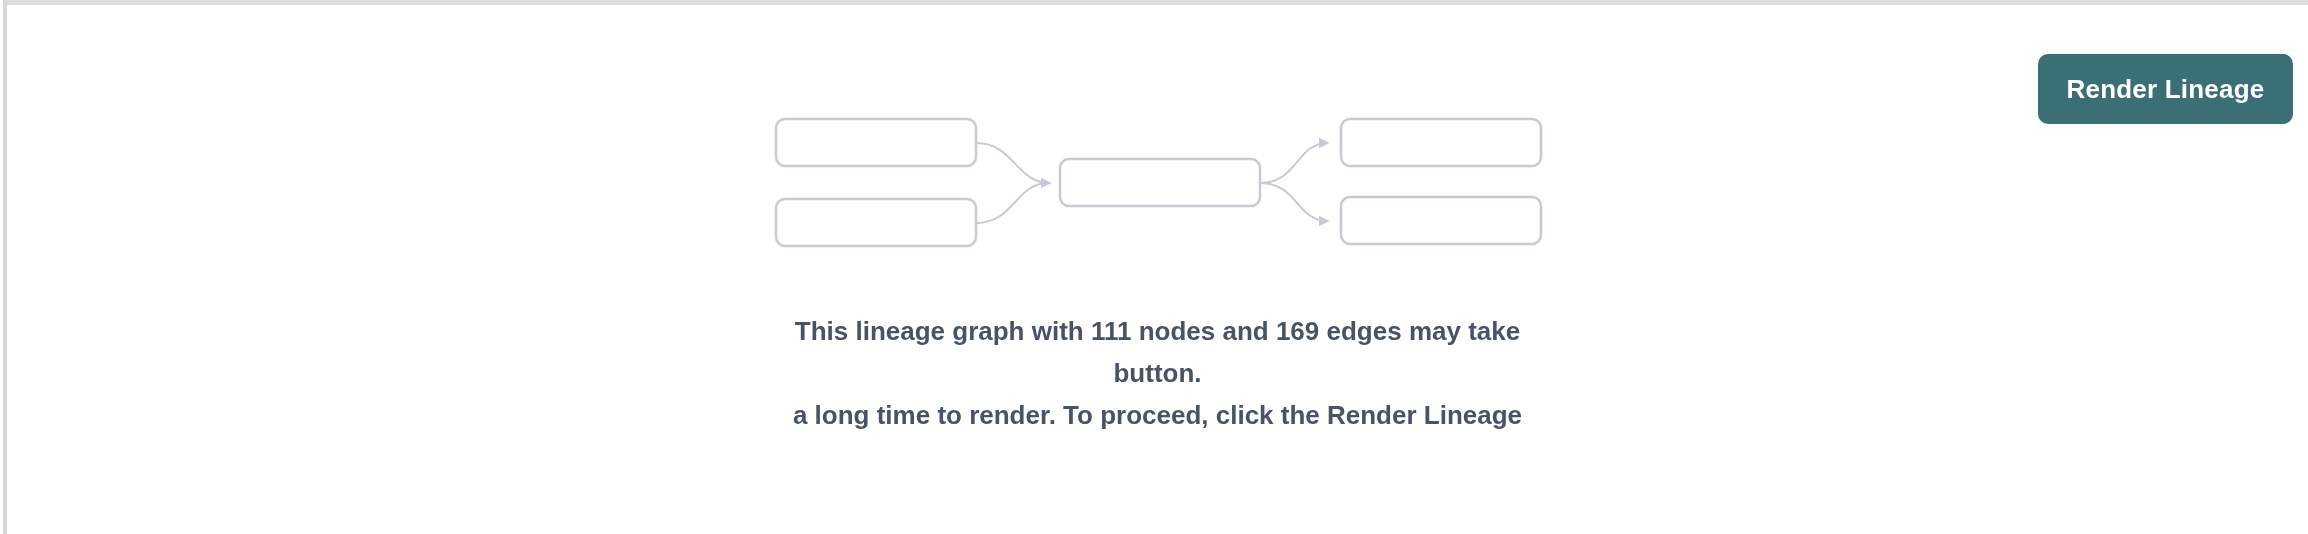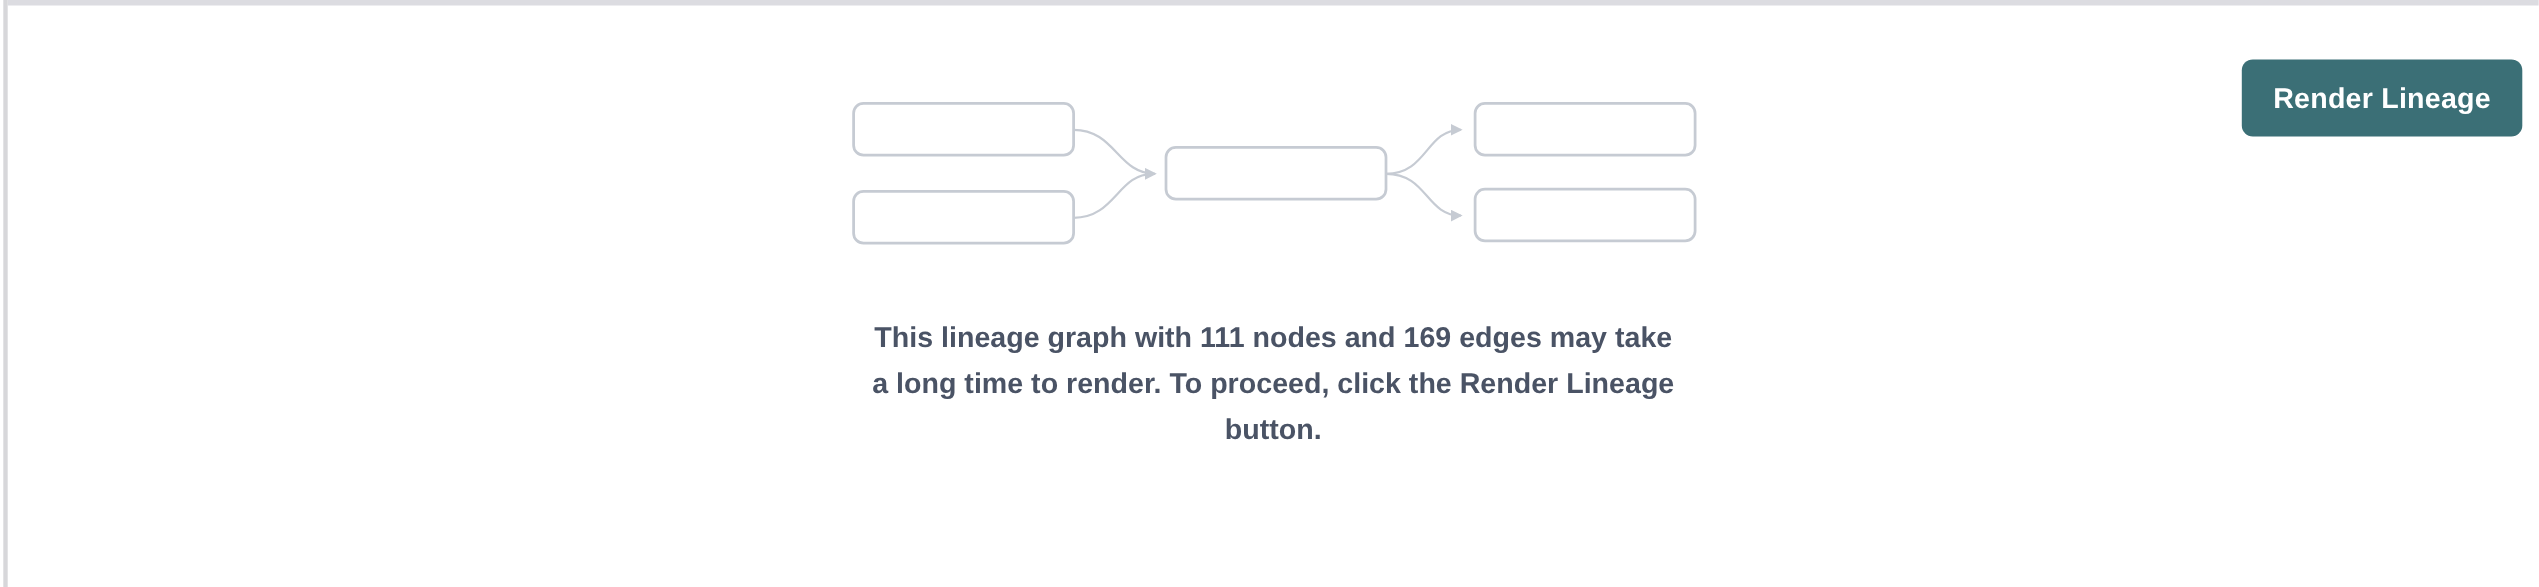--- a/index.html
+++ b/index.html
@@ -22,21 +22,21 @@
     background:var(--left-divider);}
 
   .render-btn{position:absolute;top:18px;right:15px;width:255px;height:70px;
     background:var(--accent-teal);color:var(--button-text);
     border:none;border-radius:10px;font-family:"Liberation Sans", sans-serif;
     font-size:26px;font-weight:bold;letter-spacing:.2px;cursor:pointer;
     display:flex;align-items:center;justify-content:center;margin-top:36px;}
 
   .content{position:absolute;left:7px;top:0;right:0;bottom:0;
     display:flex;flex-direction:column;align-items:center;
-    padding-top:87px;}
+    padding-top:112px;}
 
   .graph-svg{width:780px;height:142px;display:block;}
   .graph-node{fill:#ffffff;stroke:var(--graph-stroke);stroke-width:2.5;}
   .graph-edge{fill:none;stroke:var(--graph-stroke);stroke-width:2;}
   .arrowhead{fill:var(--graph-stroke);}
 
   .message{margin-top:56px;text-align:center;color:var(--message-text);
     font-size:26px;font-weight:bold;line-height:42px;}
   .message .line{white-space:nowrap;}
 </style>
@@ -66,18 +66,18 @@
 
       <rect class="graph-node" x="8" y="7" width="200" height="47" rx="9"></rect>
       <rect class="graph-node" x="8" y="87" width="200" height="47" rx="9"></rect>
       <rect class="graph-node" x="292" y="47" width="200" height="47" rx="9"></rect>
       <rect class="graph-node" x="573" y="7" width="200" height="47" rx="9"></rect>
       <rect class="graph-node" x="573" y="85" width="200" height="47" rx="9"></rect>
     </svg>
 
     <div class="message">
       <div class="line">This lineage graph with 111 nodes and 169 edges may take</div>
+      <div class="line">button.</div>
       <div class="line">a long time to render. To proceed, click the Render Lineage</div>
-      <div class="line">button.</div>
     </div>
 
   </div>
 </div>
 
 </body></html>

